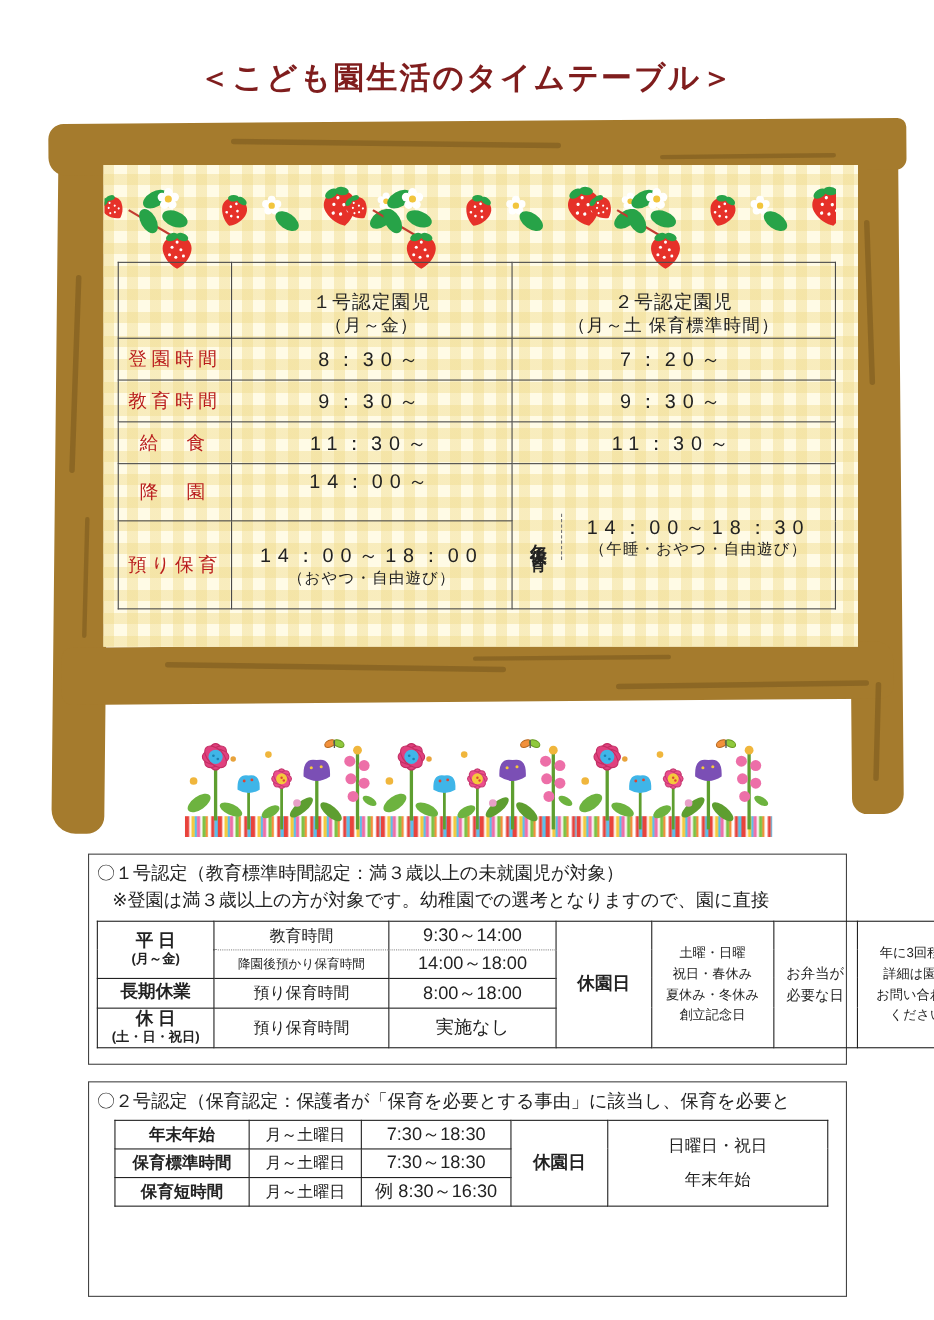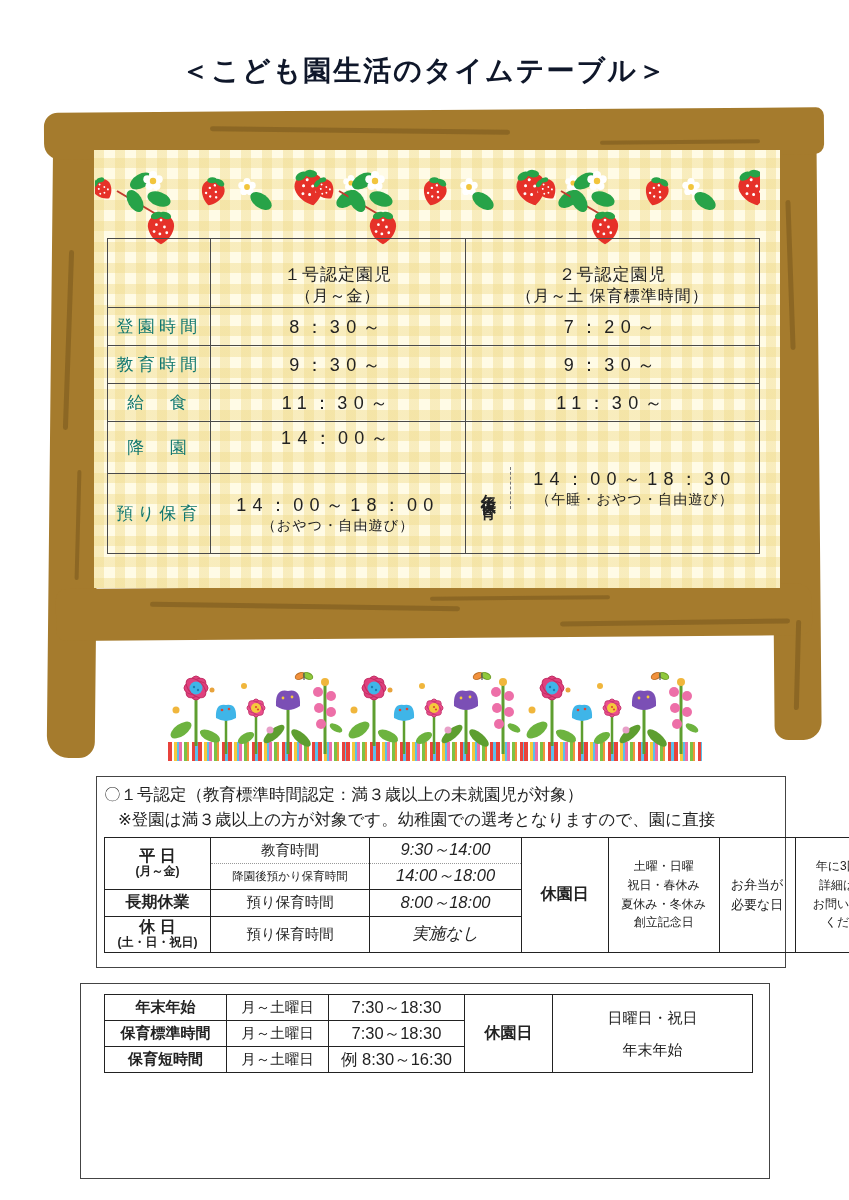--- a/index.html
+++ b/index.html
@@ -2,21 +2,21 @@
 <html><head>
 <meta charset="utf-8">
 <style>
   html,body{margin:0;padding:0;background:#fff;}
   body{width:849px;height:1200px;position:relative;overflow:hidden;
        font-family:"Liberation Sans","DejaVu Sans",sans-serif;color:#222;}
   .abs{position:absolute;}
 
   
   .page-title{left:0;top:52px;width:849px;text-align:center;
-    font-size:28px;font-weight:bold;color:#0f172a;letter-spacing:2px;}
+    font-size:28px;font-weight:bold;color:#7f1d1d;letter-spacing:2px;}
 
   
   .wood{background:#a57b2d;}
   .bar-top{left:44px;top:110px;width:780px;height:47px;border-radius:14px 8px 10px 16px;transform:rotate(-.4deg);}
   .post-left{left:50px;top:120px;width:48px;height:638px;border-radius:10px 14px 16px 22px;transform:rotate(.6deg);}
   .post-right{left:772px;top:120px;width:47px;height:620px;border-radius:14px 10px 18px 14px;transform:rotate(-.5deg);}
   .bar-bottom{left:56px;top:586px;width:756px;height:52px;border-radius:10px 16px 12px 10px;transform:rotate(-.45deg);}
   .streak{background:#7b5a1e;opacity:.6;border-radius:4px;}
   .gingham{left:94px;top:150px;width:686px;height:438px;background-color:#fffbe6;
     background-image:
@@ -24,56 +24,56 @@
       repeating-linear-gradient(0deg,  rgba(240,219,140,.45) 0 10px, rgba(0,0,0,0) 10px 21px);}
 
   
   table{border-collapse:collapse;}
   .main-tt{left:107px;top:238px;width:652px;table-layout:fixed;}
   .main-tt th,.main-tt td{border:1px solid #4a4a4a;background:transparent;
      font-weight:normal;text-align:center;padding:0;}
   .main-tt .hline1{font-size:17px;letter-spacing:1px;margin-top:24px;}
   .main-tt .hline2{font-size:16px;letter-spacing:1px;}
   .main-tt th{height:57px;}
-  .main-tt .rlabel{font-size:17px;letter-spacing:.25em;color:#0f766e;}
+  .main-tt .rlabel{font-size:17px;letter-spacing:.25em;color:#b91c1c;}
   .main-tt .time{font-size:18px;letter-spacing:.35em;white-space:nowrap;}
   .main-tt .sub{font-size:14px;letter-spacing:.08em;}
   .main-tt .r-std{height:38px;}
   .main-tt .r-go{height:52px;}
   .main-tt .r-azukari{height:80px;}
   .main-tt .valign-top{vertical-align:top;padding-top:4px;}
   .pm-cell{padding:0;}
   .pm-wrap{display:flex;height:100%;align-items:stretch;}
   .pm-label{width:44px;display:flex;align-items:center;justify-content:center;
      writing-mode:vertical-rl;text-orientation:upright;font-size:15px;font-weight:bold;
      letter-spacing:3px;border-right:1px dashed #777;}
   .pm-body{flex:1;display:flex;flex-direction:column;align-items:center;justify-content:center;}
 
   
   .berries{left:95px;top:155px;}
   .flowers{left:168px;top:666px;}
 
   
   .info-box{width:674px;border:1.5px solid #444;background:#fff;padding:6px 7px 8px 7px;}
-  .box1{left:96px;top:776px;height:176px;}
+  .box1{left:80px;top:776px;height:176px;}
   .box2{left:80px;top:983px;height:180px;}
   .headline{font-size:16.5px;line-height:1.45;}
   .note{font-size:16.5px;line-height:1.5;}
   .ind1{padding-left:14px;}
   .ind2{padding-left:30px;}
   .ind3{padding-left:120px;}
 
   .sec-table td{border:1px solid #222;text-align:center;padding:0 2px;}
   .t1{margin:5px auto 0 auto;width:800px;table-layout:fixed;}
   .t1 td{font-size:14px;}
   .t1 .day{font-size:16px;font-weight:bold;line-height:1.05;}
   .t1 .day .small{font-size:12px;font-weight:bold;}
   .t1 .item{font-size:14.5px;}
   .t1 .item-sm{font-size:11.5px;}
-  .t1 .time{font-size:16.5px;font-style:italic;}
+  .t1 .time{font-size:16.5px;}
   .t1 .closed{font-size:16px;font-weight:bold;}
   .t1 .ml{font-size:12px;line-height:1.55;white-space:pre-line;}
   .t1 .r1{height:26px;}.t1 .r2{height:26px;}.t1 .r3{height:27px;margin-top:44px;}.t1 .r4{height:36px;}
   .bd{border-bottom-style:dotted !important;border-bottom-color:#999 !important;}
   .bt{border-top-style:dotted !important;border-top-color:#999 !important;}
 
   .t2{margin:4px 0 0 16px;width:648px;table-layout:fixed;}
   .t2 td{height:25px;}
   .t2 .item{font-size:15px;font-weight:bold;}
   .t2 .days{font-size:14.5px;}
@@ -337,20 +337,21 @@
         <div class="small">(土・日・祝日)</div>
       </td>
       <td class="item">預り保育時間</td>
       <td class="time">実施なし</td>
     </tr>
   </tbody>
     </table>
 </div>
 
 <div class="abs info-box box2">
+  <div class="headline">〇２号認定（保育認定：保護者が「保育を必要とする事由」に該当し、保育を必要と</div>
   <table class="sec-table t2">
     <colgroup>
       <col style="width:122px">
         <col style="width:102px">
         <col style="width:136px">
       <col style="width:88px">
         <col style="width:200px">
     </colgroup>
     <tbody>
         <tr>

